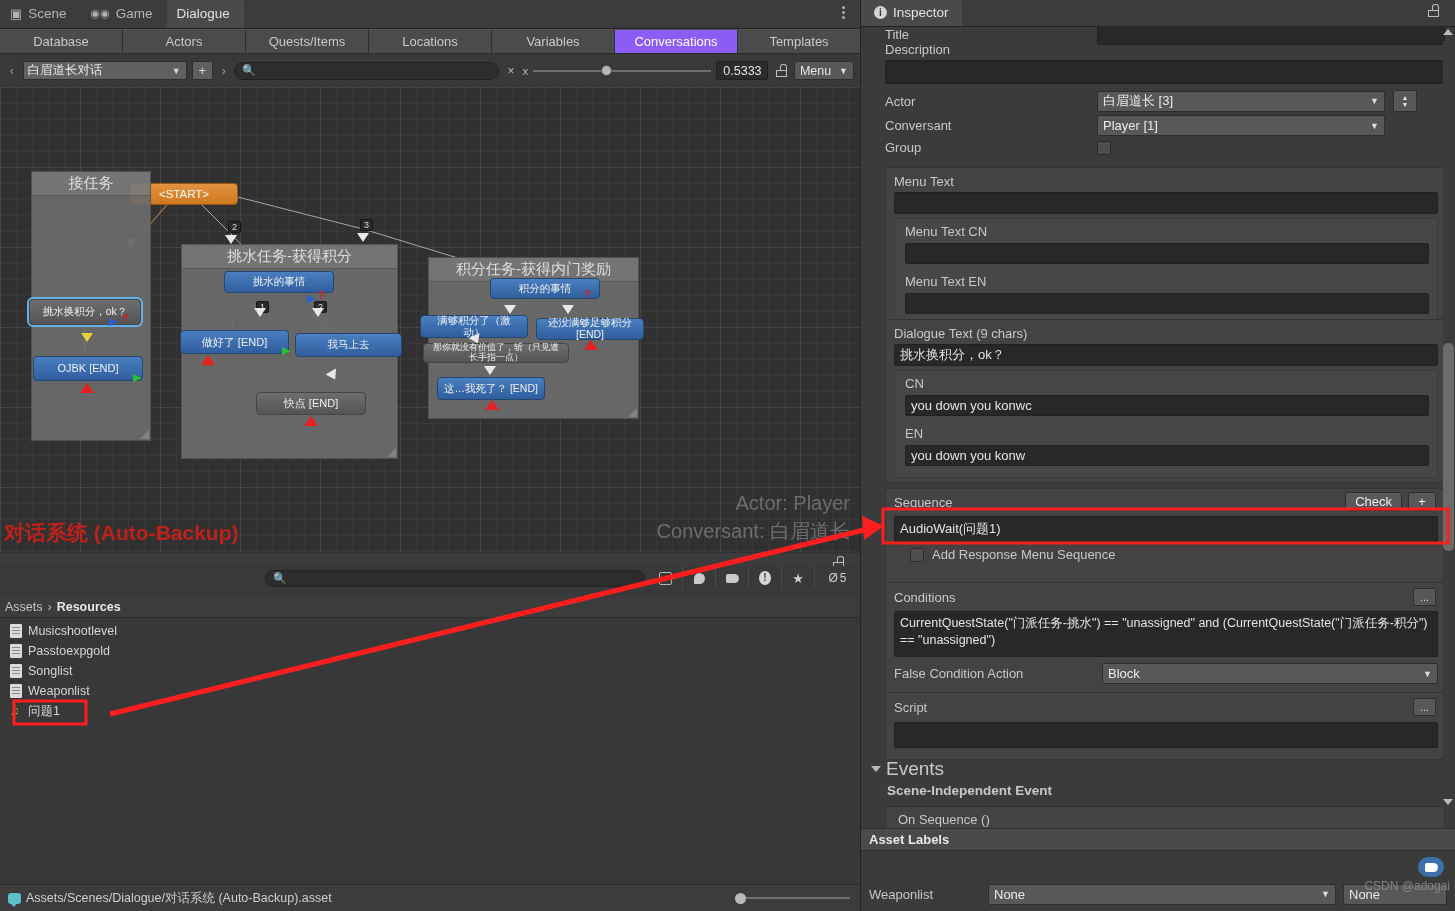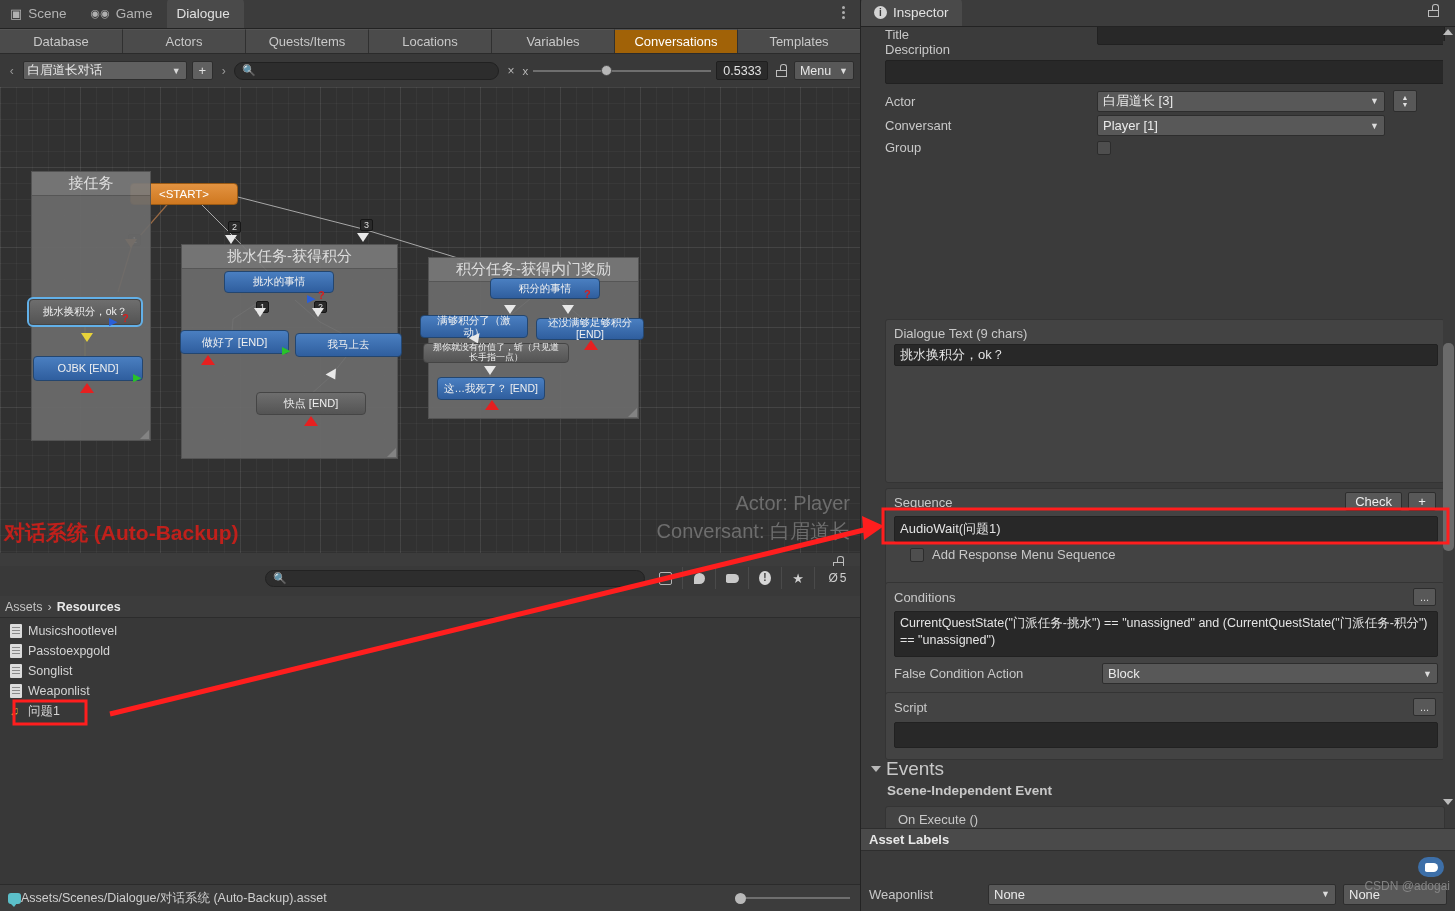--- a/index.html
+++ b/index.html
@@ -24,21 +24,21 @@
   #win-kebab{ position:absolute; right:10px; top:4px; width:14px; height:20px; }
   .kebab-dot{ width:3px;height:3px;background:#aeaeae;border-radius:50%;margin:2px auto; }
 
   
   #db-tabs{ position:absolute; left:0; top:29px; width:860px; height:25px; background:#393939;
     display:flex; border-bottom:1px solid #2b2b2b; }
   .dbtab{ flex:1; display:flex; align-items:center; justify-content:center;
     font-size:13px; color:#c8c8c8; background:#4b4b4b;
     border-right:1px solid #303030; border-top:1px solid #555; }
   .dbtab:last-child{border-right:none;}
-  .dbtab.active{ background:#a16207; color:#ffffff; }
+  .dbtab.active{ background:#8b5cf6; color:#ffffff; }
 
   
   #dlg-toolbar{ position:absolute; left:0; top:54px; width:860px; height:33px; background:#393939;
      display:flex; align-items:center; padding:0 6px; gap:5px; }
   .arrow-btn{ color:#9a9a9a; font-size:12px; width:12px; text-align:center; }
   .convo-dd{ width:170px; height:19px; background:#606060; border:1px solid #2d2d2d; border-radius:2px;
      display:flex; align-items:center; padding:0 4px; font-size:12.5px; color:#e8e8e8; position:relative;}
   .convo-dd .cap{ position:absolute; right:5px; font-size:9px; color:#d8d8d8;}
   .plusbtn{ width:22px;height:19px;background:#606060;border:1px solid #2d2d2d;border-radius:2px;
      display:flex;align-items:center;justify-content:center;color:#e0e0e0;font-size:13px;}
@@ -110,21 +110,21 @@
   #breadcrumb .cur{ color:#e8e8e8; font-weight:bold; }
   #asset-list{ position:absolute; left:0; top:618px; width:860px; height:266px; background:#383838; padding-top:3px;}
   .arow{ height:20px; display:flex; align-items:center; gap:6px; padding-left:10px; font-size:12.5px; color:#d4d4d4;}
   .file-ico{ width:12px;height:14px;background:#dcdcdc;border-radius:1px; position:relative; flex:none;}
   .file-ico:after{ content:""; position:absolute; left:2px; top:3px; right:2px; height:1px;
       box-shadow:0 0 0 0 #888, 0 3px 0 0 #8a8a8a, 0 6px 0 0 #8a8a8a; background:#8a8a8a;}
   .note-ico{ color:#e0a830; font-size:12px; flex:none; width:12px;}
 
   
   #statusbar{ position:absolute; left:0; top:884px; width:860px; height:27px; background:#3c3c3c;
-      border-top:1px solid #2b2b2b; display:flex; align-items:center; padding:0 8px; }
+      border-top:1px solid #2b2b2b; display:flex; align-items:center; padding:0 8px; gap:5px;}
   .chat-ico{ width:13px;height:11px;background:#5bbfc9;border-radius:3px; position:relative; flex:none;}
   .chat-ico:after{content:"";position:absolute;left:2px;bottom:-3px;border-left:4px solid transparent;
       border-right:3px solid transparent;border-top:4px solid #5bbfc9;}
   #statusbar .path{ font-size:12.5px; color:#cfcfcf;}
   .sb-slider{ position:absolute; right:10px; width:115px; height:12px; display:flex; align-items:center;}
   .sb-track{ position:absolute; left:0;right:0;height:2px;background:#6f6f6f;}
   .sb-knob{ position:absolute; left:0; width:11px;height:11px;border-radius:50%;background:#b9b9b9;}
 
   
   #right-pane{ position:absolute; left:860px; top:0; width:595px; height:911px; background:#3b3b3b;
@@ -457,24 +457,40 @@
         <span>Player [1]</span>
         <span class="caret">▼</span>
       </div>
     </div>
 
     <div class="row abs" style="left:24px; top:113px; width:560px;">
       <div class="lbl" style="width:212px;">Group</div>
       <div class="chk"></div>
     </div>
 
+    <div class="grpbox abs" style="left:24px; top:140px; width:560px; height:164px;">
+      <div class="lbl" style="position:absolute;left:8px;top:6px;">Menu Text</div>
+      <div class="fld" style="position:absolute;left:8px;top:24px;width:544px;height:22px;"></div>
+      <div class="subbox" style="position:absolute;left:8px;top:50px;width:544px;height:108px;">
+        <div class="lbl" style="position:absolute;left:10px;top:5px;">Menu Text CN</div>
+        <div class="fld" style="position:absolute;left:10px;top:24px;width:524px;height:21px;"></div>
+        <div class="lbl" style="position:absolute;left:10px;top:55px;">Menu Text EN</div>
+        <div class="fld" style="position:absolute;left:10px;top:74px;width:524px;height:21px;"></div>
+      </div>
+    </div>
 
     <div class="grpbox abs" style="left:24px; top:292px; width:560px; height:164px;">
       <div class="lbl" style="position:absolute;left:8px;top:6px;">Dialogue Text (9 chars)</div>
       <div class="fld" style="position:absolute;left:8px;top:24px;width:544px;height:22px;">挑水换积分，ok？</div>
+      <div class="subbox" style="position:absolute;left:8px;top:50px;width:544px;height:108px;">
+        <div class="lbl" style="position:absolute;left:10px;top:5px;">CN</div>
+        <div class="fld" style="position:absolute;left:10px;top:24px;width:524px;height:21px;">you down you konwc</div>
+        <div class="lbl" style="position:absolute;left:10px;top:55px;">EN</div>
+        <div class="fld" style="position:absolute;left:10px;top:74px;width:524px;height:21px;">you down you konw</div>
+      </div>
     </div>
 
     <div class="grpbox abs" style="left:24px; top:461px; width:560px; height:98px;">
       <div class="lbl" style="position:absolute;left:8px;top:6px;">Sequence</div>
       <div class="smbtn" style="position:absolute;right:42px;top:3px;">Check</div>
       <div class="smbtn" style="position:absolute;right:8px;top:3px;width:28px;padding:0;">+</div>
       <div class="fld" style="position:absolute;left:8px;top:27px;width:544px;height:26px;">AudioWait(问题1)</div>
       <div class="row" style="position:absolute;left:24px;top:58px;gap:8px;">
         <div class="chk"></div>
         <div class="lbl">Add Response Menu Sequence</div>
@@ -499,21 +515,21 @@
       <div class="dotsbtn" style="position:absolute;right:8px;top:5px;">...</div>
       <div class="fld" style="position:absolute;left:8px;top:29px;width:544px;height:26px;"></div>
     </div>
 
     <div class="row abs" style="left:10px; top:731px;">
       <span class="foldarrow"></span>
       <span class="lbl" style="font-size:19px;">Events</span>
     </div>
     <div class="abs lbl" style="left:26px; top:756px; font-weight:bold; font-size:13.5px;">Scene-Independent Event</div>
     <div class="grpbox abs" style="left:24px; top:779px; width:560px; height:40px;">
-      <div class="lbl" style="position:absolute;left:12px;top:5px;">On Execute ()</div>
+      <div class="lbl" style="position:absolute;left:12px;top:5px;">On Sequence ()</div>
     </div>
 
     <div class="sc-arrow" style="top:2px; border-bottom:6px solid #bcbcbc;"></div>
     <div class="scroll-track" style="top:14px; height:756px;"></div>
     <div class="scroll-thumb" style="top:316px; height:208px;"></div>
     <div class="sc-arrow" style="top:772px; border-top:6px solid #bcbcbc;"></div>
   </div>
 
   <div id="asset-labels-bar">Asset Labels</div>
   <div id="al-body">

